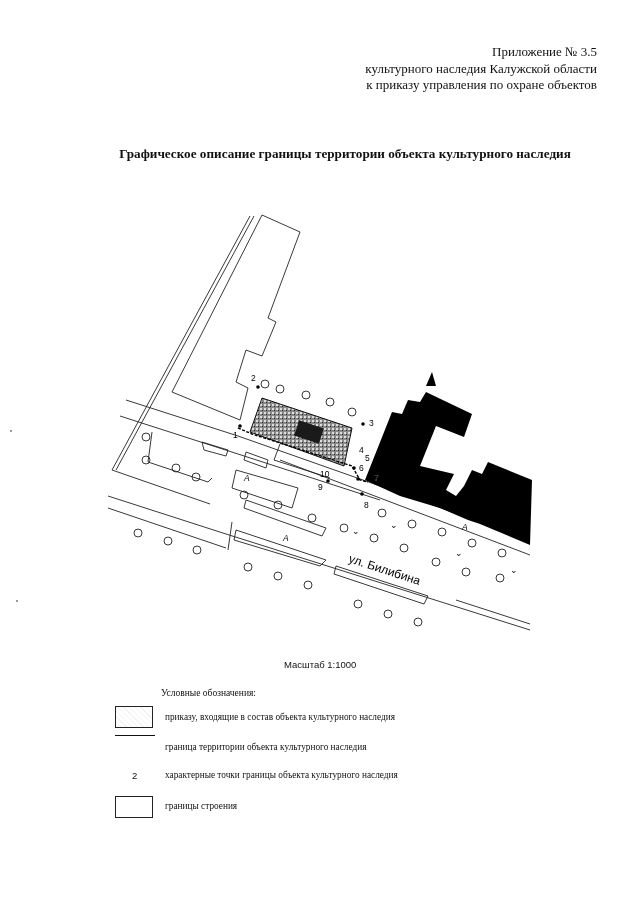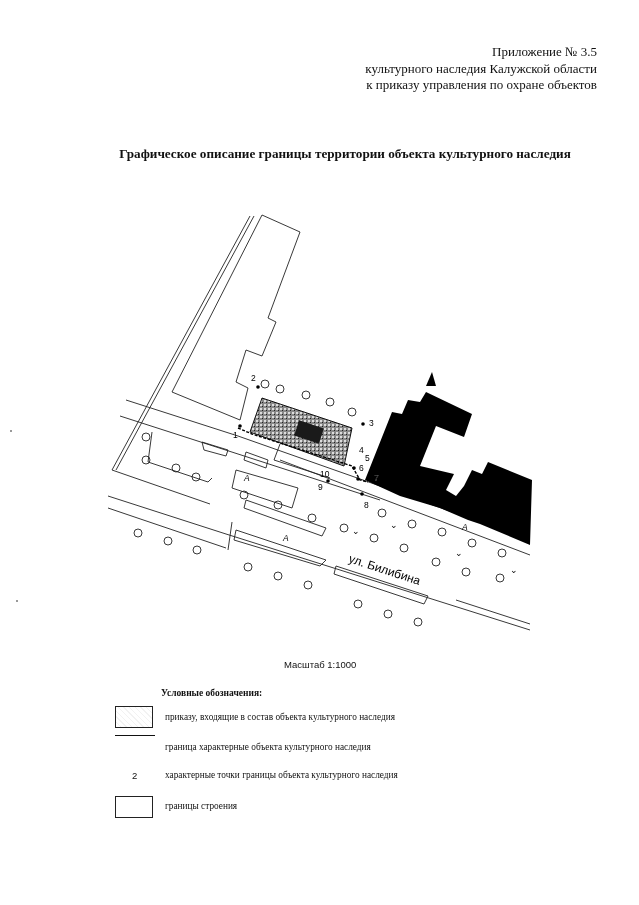--- a/index.html
+++ b/index.html
@@ -1,21 +1,21 @@
 <!DOCTYPE html>
 <html><head>
 <meta charset="utf-8">
 <style>
   html, body { margin:0; padding:0; background:#fff; }
   body { width:639px; height:905px; position:relative; overflow:hidden; font-family:"Liberation Serif", serif; color:#111; }
   .appendix { position:absolute; right:42px; top:44px; text-align:right; font-size:13px; line-height:16.5px; }
   .title { position:absolute; left:60px; width:570px; top:146px; text-align:center; font-weight:bold; font-size:13.2px; line-height:16px; }
   .map { position:absolute; left:0; top:200px; width:639px; height:440px; }
   .scale { position:absolute; left:284px; top:643px; font-family:"Liberation Sans", sans-serif; font-size:9.5px;margin-top:16px; }
-  .legend-title { position:absolute; left:161px; top:688px; font-weight:bold; font-size:9.5px; }
+  .legend-title { position:absolute; left:161px; top:688px; font-weight:normal; font-size:9.5px; }
   .legend-row { position:absolute; left:115px; font-size:9.3px; }
   .legend-row .sym { position:absolute; left:0; }
   .legend-row .lbl { position:absolute; left:50px; white-space:nowrap; top:0; }
   .sym-box { width:38px; height:22px; border:1px solid #222; box-sizing:border-box; }
   .sym-box.dotted { background: repeating-linear-gradient(45deg,#fff 0 3px,#f2f2f2 3px 4px); }
   .sym-line { width:40px; height:0; border-top:1.5px solid #111; }
   .sym-num { font-family:"Liberation Sans", sans-serif; font-size:9.5px; left:17px !important; }
   .margin-dot { position:absolute; width:2px; height:2px; background:#999; }
 </style>
 </head>
@@ -149,21 +149,21 @@
 <div class="scale">Масштаб 1:1000</div>
 
 <div class="legend-title">Условные обозначения:</div>
 
 <div class="legend-row" style="top:706px">
   <div class="sym sym-box dotted" style="top:0"></div>
   <div class="sym sym-line" style="top:29px"></div>
   <span class="lbl" style="top:6px">приказу, входящие в состав объекта культурного наследия</span>
 </div>
 <div class="legend-row" style="top:742px">
-  <span class="lbl">граница характерные объекта культурного наследия</span>
+  <span class="lbl">граница территории объекта культурного наследия</span>
 </div>
 <div class="legend-row" style="top:770px">
   <span class="sym sym-num">2</span>
   <span class="lbl">характерные точки границы объекта культурного наследия</span>
 </div>
 <div class="legend-row" style="top:796px">
   <div class="sym sym-box" style="top:0"></div>
   <span class="lbl" style="top:5px">границы строения</span>
 </div>
 

